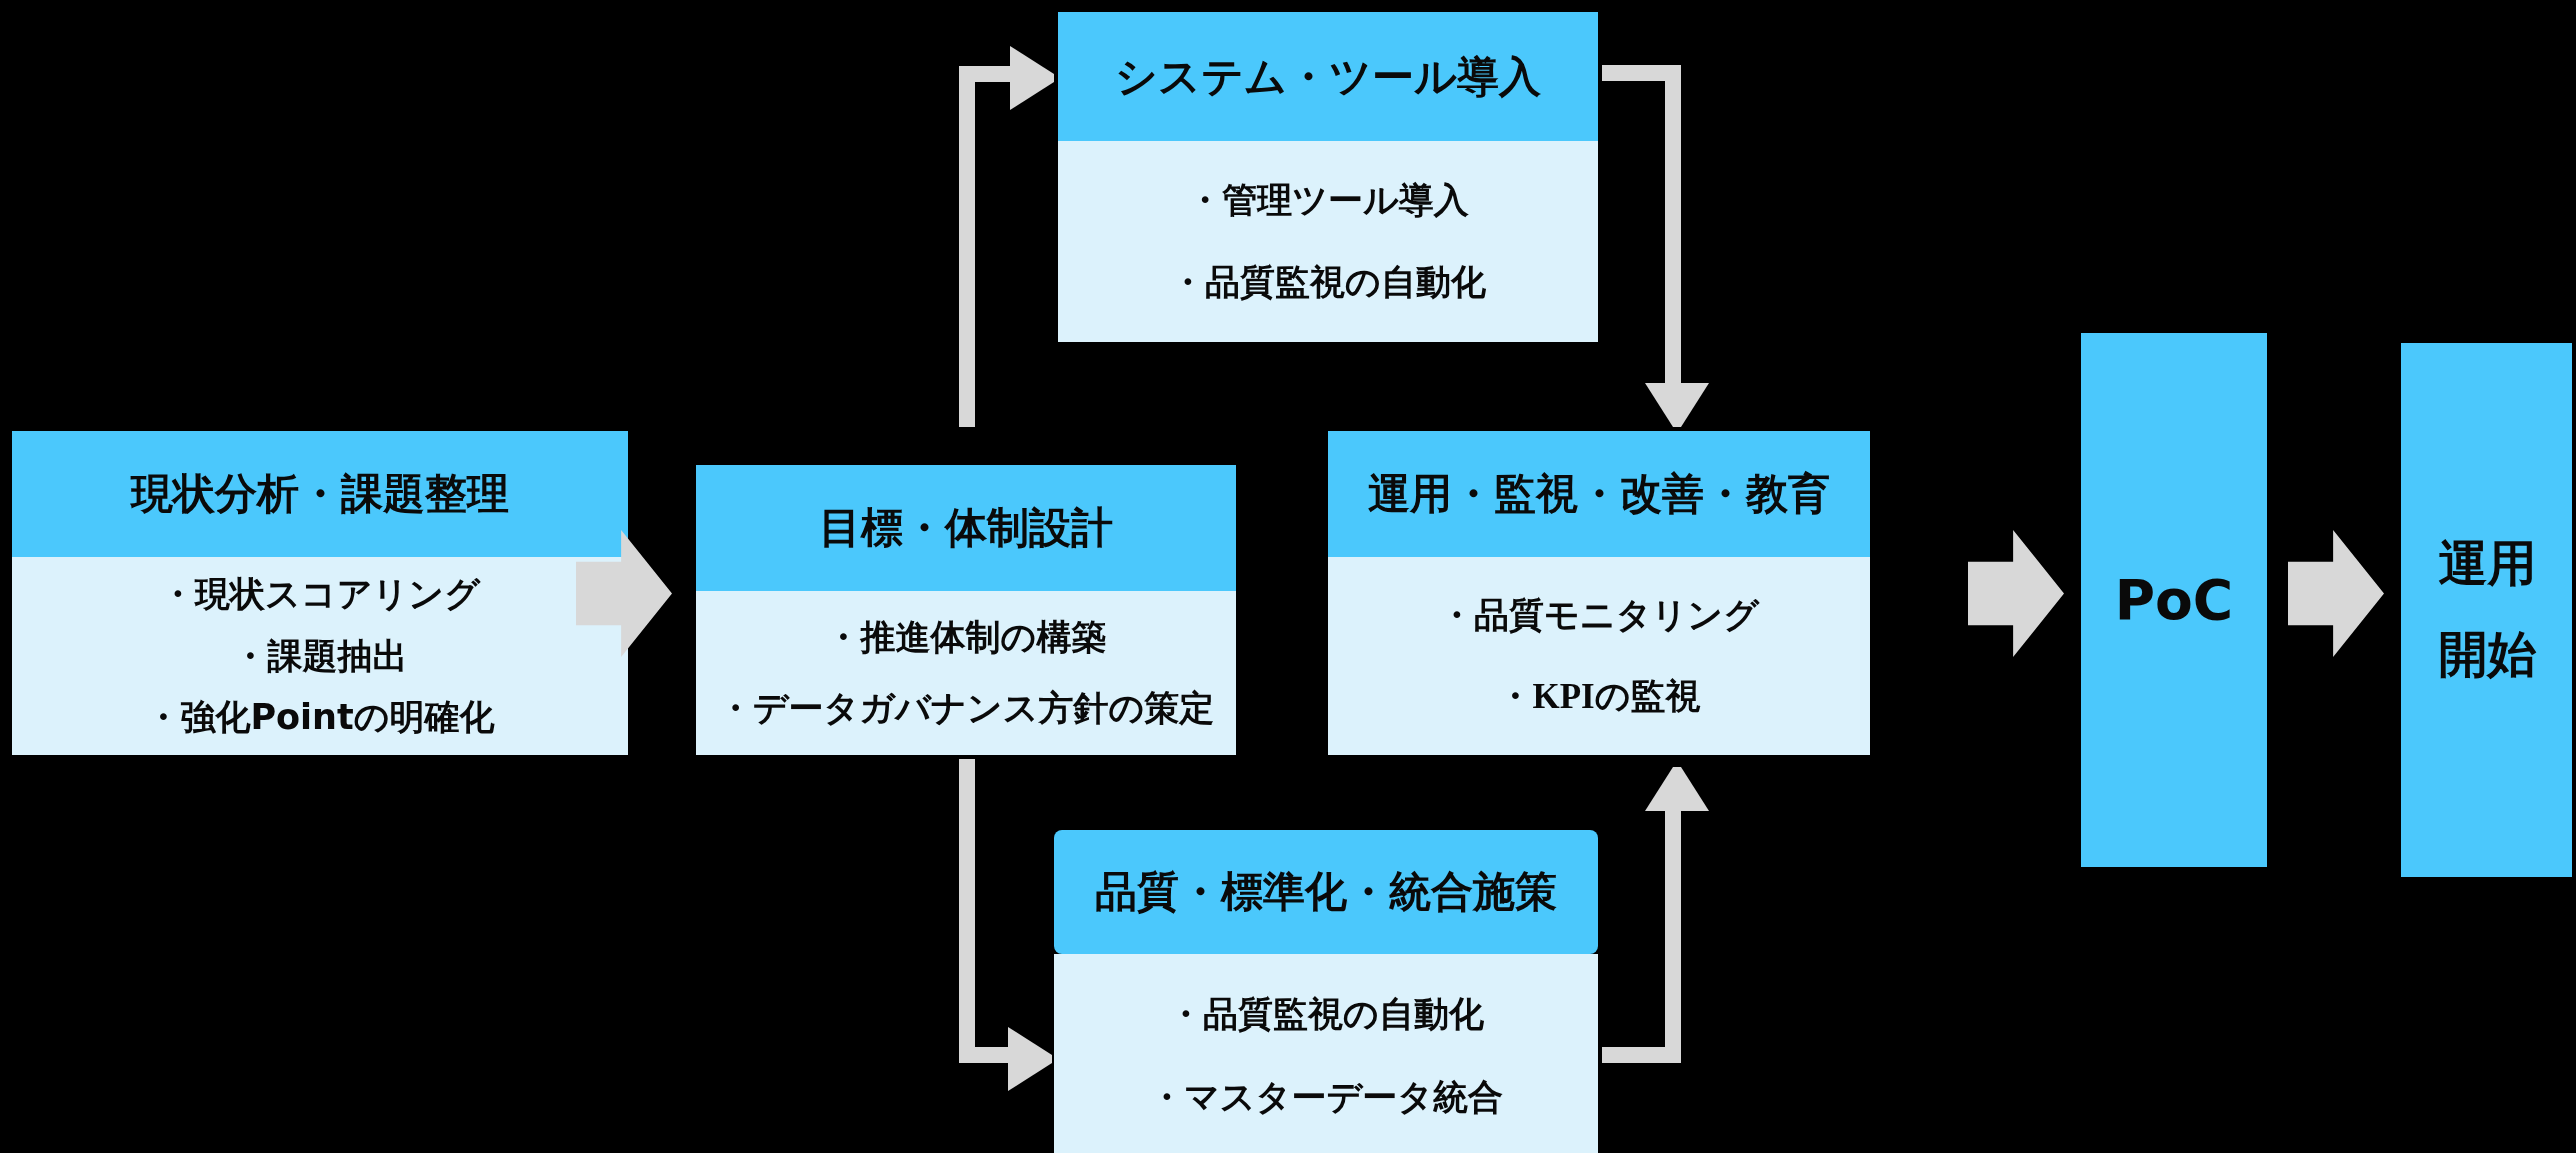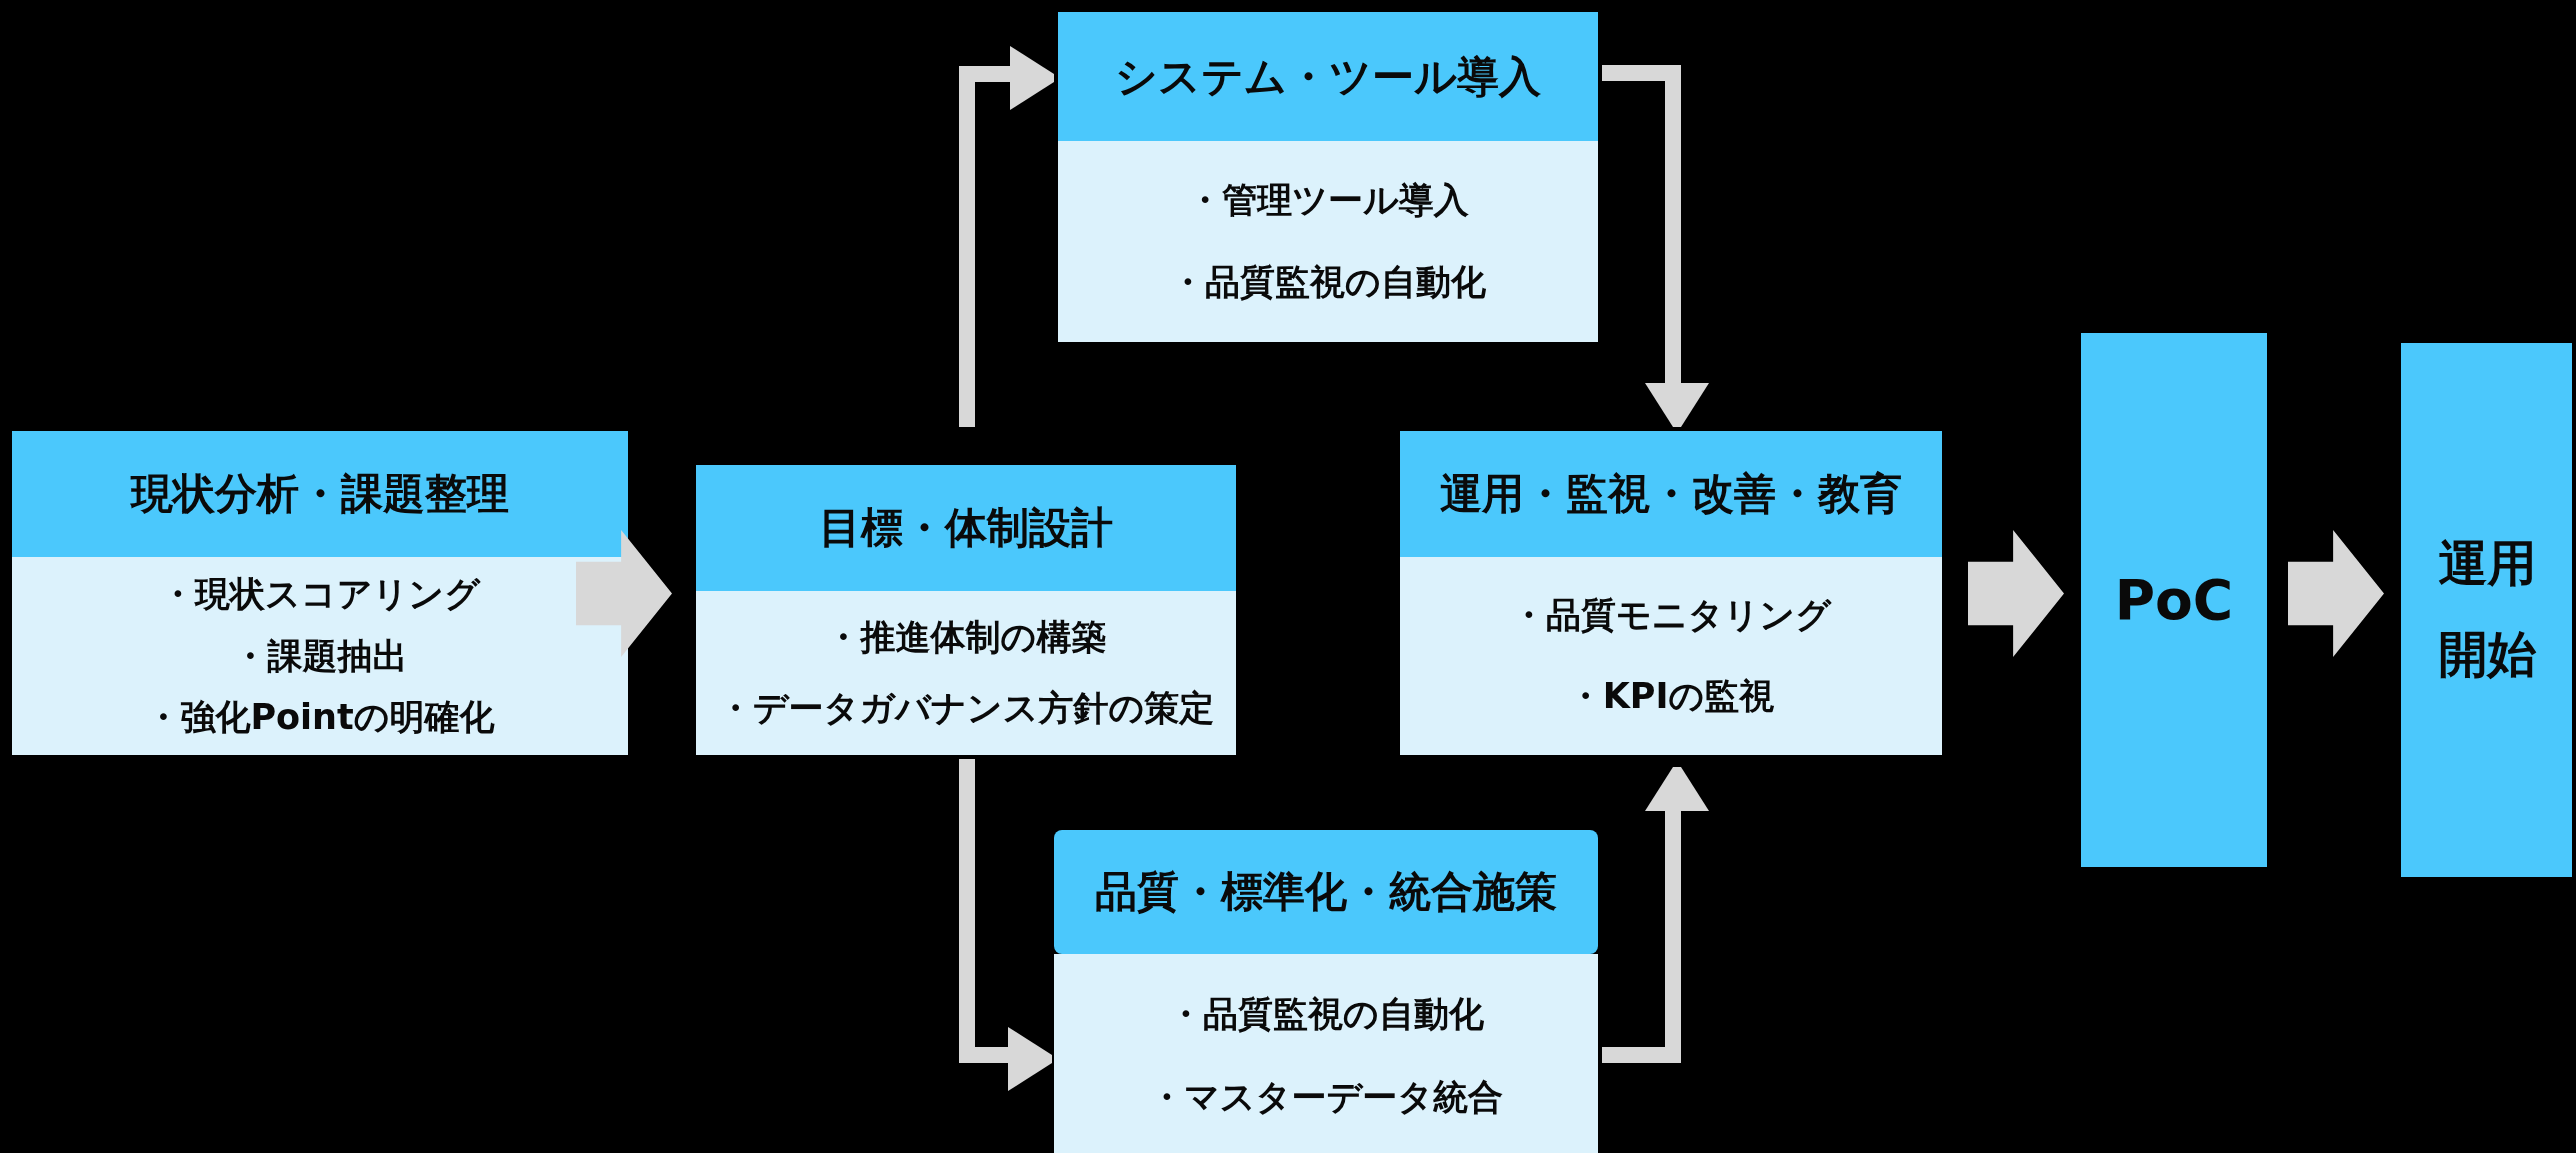--- a/index.html
+++ b/index.html
@@ -86,21 +86,21 @@
   <div class="stage" style="left:684px;top:419px;width:548px;height:332px;">
     <div class="stage-header" style="height:126px;margin-top:34px;">
       <span>目標・体制設計</span>
     </div>
     <div class="stage-body">
       <div class="bullet">・推進体制の構築</div>
       <div class="bullet">・データガバナンス方針の策定</div>
     </div>
   </div>
 
-  <div class="stage" style="left:1388px;top:419px;width:550px;height:332px;">
+  <div class="stage" style="left:1316px;top:419px;width:550px;height:332px;font-family:Liberation Serif, serif;">
     <div class="stage-header" style="height:126px;">
       <span>運用・監視・改善・教育</span>
     </div>
     <div class="stage-body">
       <div class="bullet">・品質モニタリング</div>
       <div class="bullet">・KPIの監視</div>
     </div>
   </div>
 
   <div class="stage" style="left:1042px;top:818px;width:552px;height:336px;">

